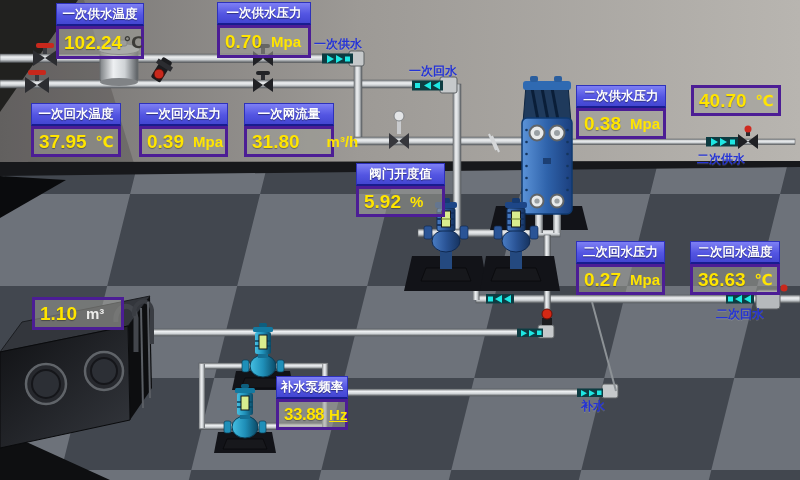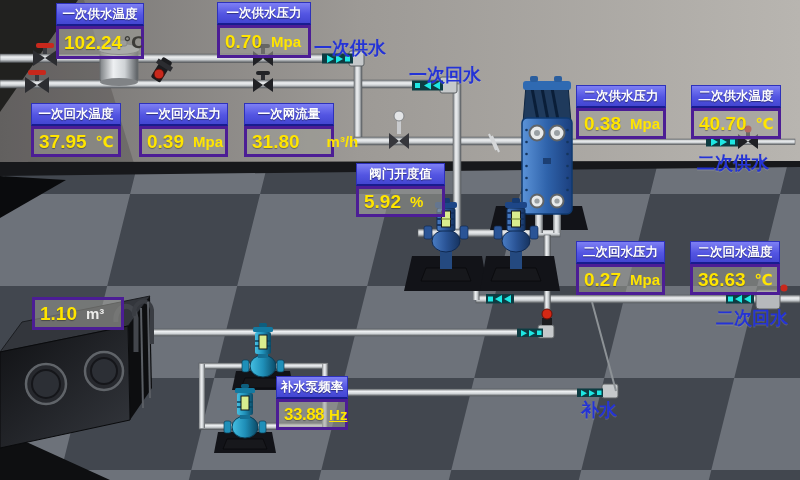--- a/index.html
+++ b/index.html
@@ -23,21 +23,21 @@
   #m2{left:31px;top:103px;width:90px}
   #m3{left:139px;top:103px;width:89px}
   #m4{left:244px;top:103px;width:90px}
   #m5{left:356px;top:163px;width:89px}
   #m6{left:576px;top:85px;width:90px}
   #m7{left:691px;top:85px;width:90px}
   #m8{left:576px;top:241px;width:89px}
   #m9{left:690px;top:241px;width:90px}
   #m10{left:32px;top:297px;width:92px}
   #m11{left:276px;top:376px;width:72px}
-  .plabel{position:absolute;z-index:4;color:#2433d6;font-weight:bold;font-size:18px;
+  .plabel{position:absolute;z-index:4;color:#2433d6;font-weight:bold;font-size:12px;
           text-shadow:0 1px 0 rgba(255,255,255,.15);white-space:nowrap;}
   #pl0{left:314px;top:36px}
   #pl1{left:409px;top:63px}
   #pl2{left:697px;top:151px}
   #pl3{left:716px;top:306px}
   #pl4{left:581px;top:398px}
 </style>
 </head>
 <body>
 
@@ -362,21 +362,20 @@
   </div>
 </div>
 <div class="mbox" id="m6">
   <div class="mlabel">二次供水压力</div>
   <div class="mvalue">
     <span class="num">0.38</span>
     <span class="unit" style="color: rgb(255, 229, 0);">Mpa</span>
   </div>
 </div>
 <div class="mbox" id="m7">
-  <div class="mlabel">二次供水温度</div>
   <div class="mvalue">
     <span class="num">40.70</span>
     <span class="unit" style="color: rgb(255, 229, 0);">℃</span>
   </div>
 </div>
 <div class="mbox" id="m8">
   <div class="mlabel">二次回水压力</div>
   <div class="mvalue">
     <span class="num">0.27</span>
     <span class="unit" style="color: rgb(255, 229, 0);">Mpa</span>

